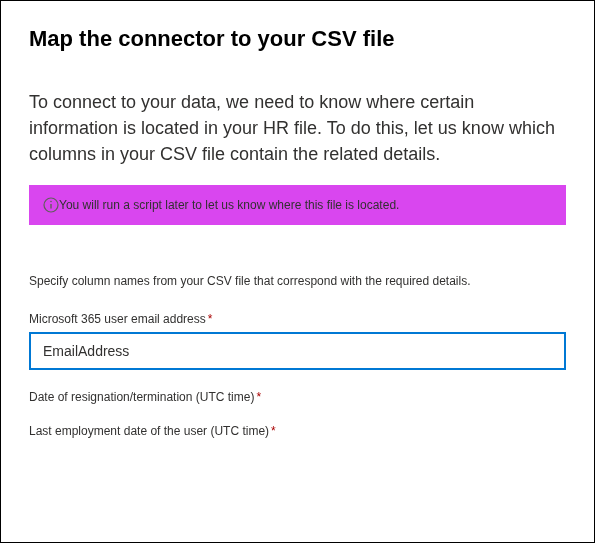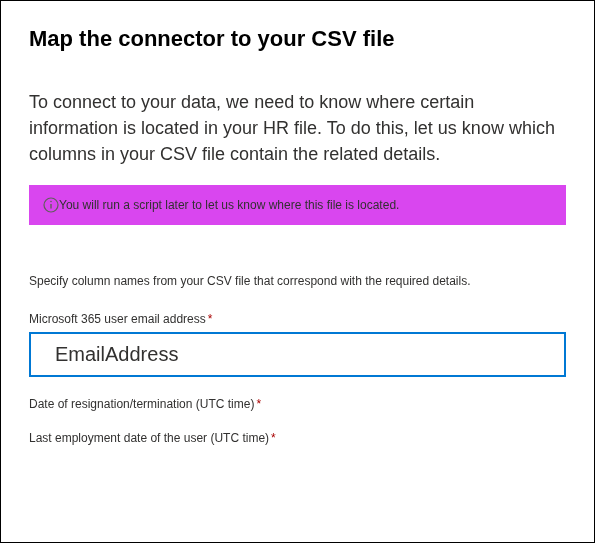--- a/index.html
+++ b/index.html
@@ -61,22 +61,22 @@
       margin-bottom: 6px;
       display: block;
     }
     .required-star {
       color: #a80000;
       margin-left: 2px;
     }
     .field-input {
       width: 100%;
       border: 2px solid #0078d4;
-      padding: 9px 24px;
-      font-size: 20px;
+      padding: 9px 12px;
+      font-size: 14px;
       color: #323130;
       font-family: inherit;
       outline: none;
       background: #fff;
     }
   </style>
 </head>
 <body>
 
 <h1 class="title">Map the connector to your CSV file</h1>

